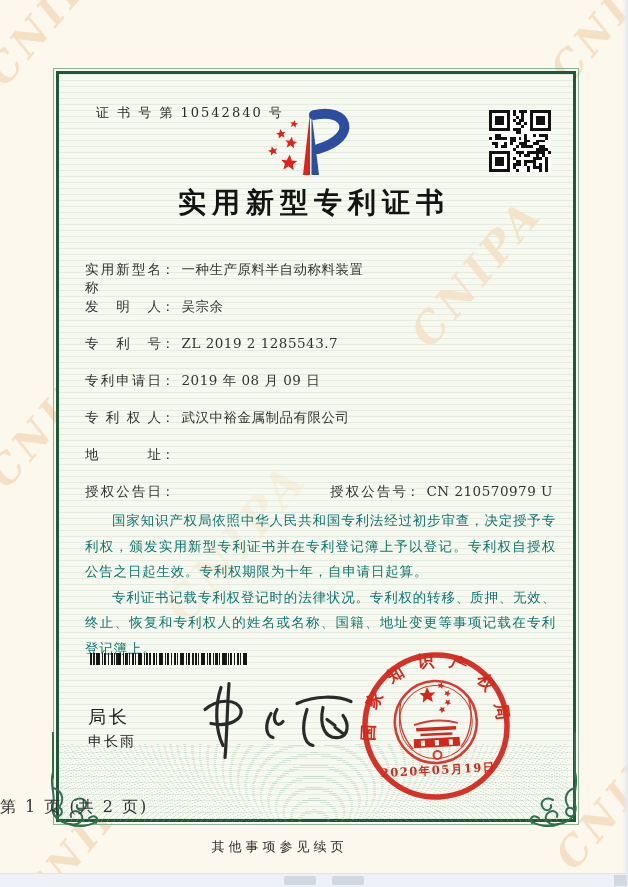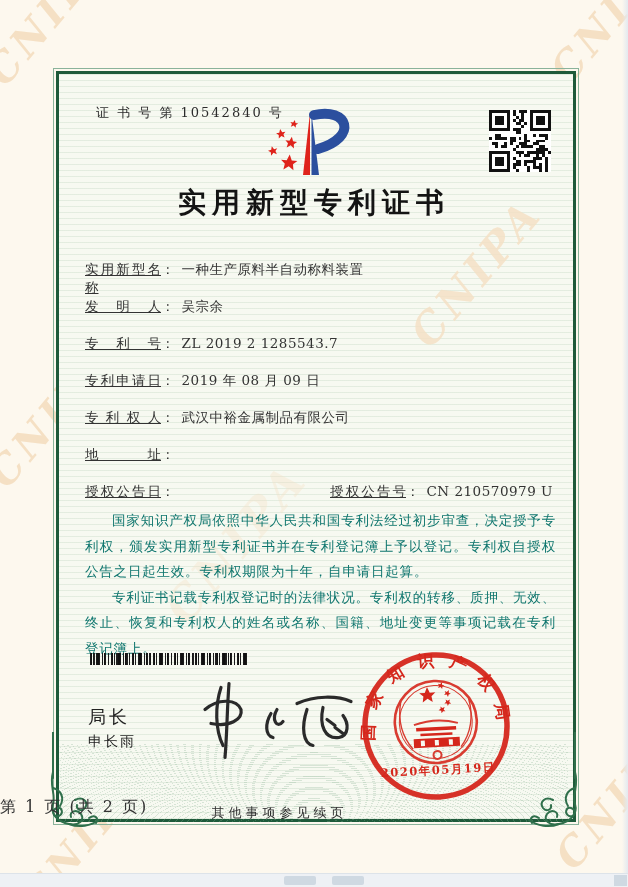--- a/index.html
+++ b/index.html
@@ -30,21 +30,21 @@
   .bottom-guilloche{position:absolute;left:60px;top:744px;width:508px;height:78px;
     background:repeating-radial-gradient(ellipse 620px 190px at 50% 115%,rgba(140,180,150,.30) 0 1px,transparent 1px 6px);
     pointer-events:none;}
   
   .content{position:absolute;inset:0;}
   .cert-no{position:absolute;left:84px;top:104px;font-size:13px;letter-spacing:2px;color:#2b2b2b;margin-left:12px;}
   .cert-title{position:absolute;left:0;top:184px;width:628px;text-align:center;
     font-size:28px;font-weight:600;letter-spacing:6px;color:#141414;}
   .field-row{position:absolute;left:85px;display:flex;align-items:baseline;
     font-size:13.5px;color:#333;}
-  .flabel{display:inline-block;width:76px;text-align:justify;text-align-last:justify;letter-spacing:0;text-decoration:underline;}
+  .flabel{display:inline-block;width:76px;text-align:justify;text-align-last:justify;letter-spacing:0;}
   .fcolon{margin-right:7px;}
   .fvalue{white-space:pre;letter-spacing:.5px;}
   .pair2{position:absolute;left:245px;top:0;display:flex;align-items:baseline;}
   .paras{position:absolute;left:85px;top:508px;width:471px;font-size:13.5px;
     line-height:25.5px;text-align:justify;color:#0f766e;letter-spacing:.8px;}
   .paras p{margin:0;text-indent:2em;}
   .barcode{position:absolute;left:90px;top:653px;width:158px;height:12px;
     background-image:
       repeating-linear-gradient(90deg,#1b1b1b 0 1px,transparent 1px 3px),
       repeating-linear-gradient(90deg,#111 0 2px,transparent 2px 7px),
@@ -52,21 +52,21 @@
   .commissioner-title{position:absolute;left:88px;top:705px;font-size:18px;letter-spacing:3px;color:#222;
     font-family:"DejaVu Sans","Liberation Sans",sans-serif;}
   .commissioner-name{position:absolute;left:88px;top:733px;font-size:14px;letter-spacing:2px;color:#222;
     font-family:Liberation Sans, sans-serif;}
   .signature-svg{position:absolute;left:185px;top:678px;width:180px;height:88px;}
   .seal-svg{position:absolute;left:358px;top:648px;width:156px;height:156px;transform:rotate(-3deg);}
   .logo-svg{position:absolute;left:252px;top:103px;width:115px;height:80px;}
   .qr-svg{position:absolute;left:489px;top:110px;width:62px;height:62px;}
   .page-number{position:absolute;left:0;top:797px;width:500px;text-align:left;
     font-size:16px;letter-spacing:2px;color:#333;}
-  .continuation-note{position:absolute;left:0;top:804px;width:559px;text-align:center;
+  .continuation-note{position:absolute;left:0;top:838px;width:559px;text-align:center;
     font-size:13px;letter-spacing:4px;color:#2e2e2e;}
   .orn{position:absolute;width:55px;height:97px;}
   .orn-left{left:45px;top:732px;}
   .orn-right{left:528px;top:732px;transform:scaleX(-1);}
   
   .scroll-strip{position:absolute;left:0;bottom:0;width:628px;height:13px;
     background:#eef1f5;border-top:1px solid #dde3e9;}
   .scroll-thumb{position:absolute;top:2px;height:9px;background:#cfd9e2;border-radius:2px;}
   .thumb-a{left:284px;width:32px;}
   .thumb-b{left:332px;width:32px;}

